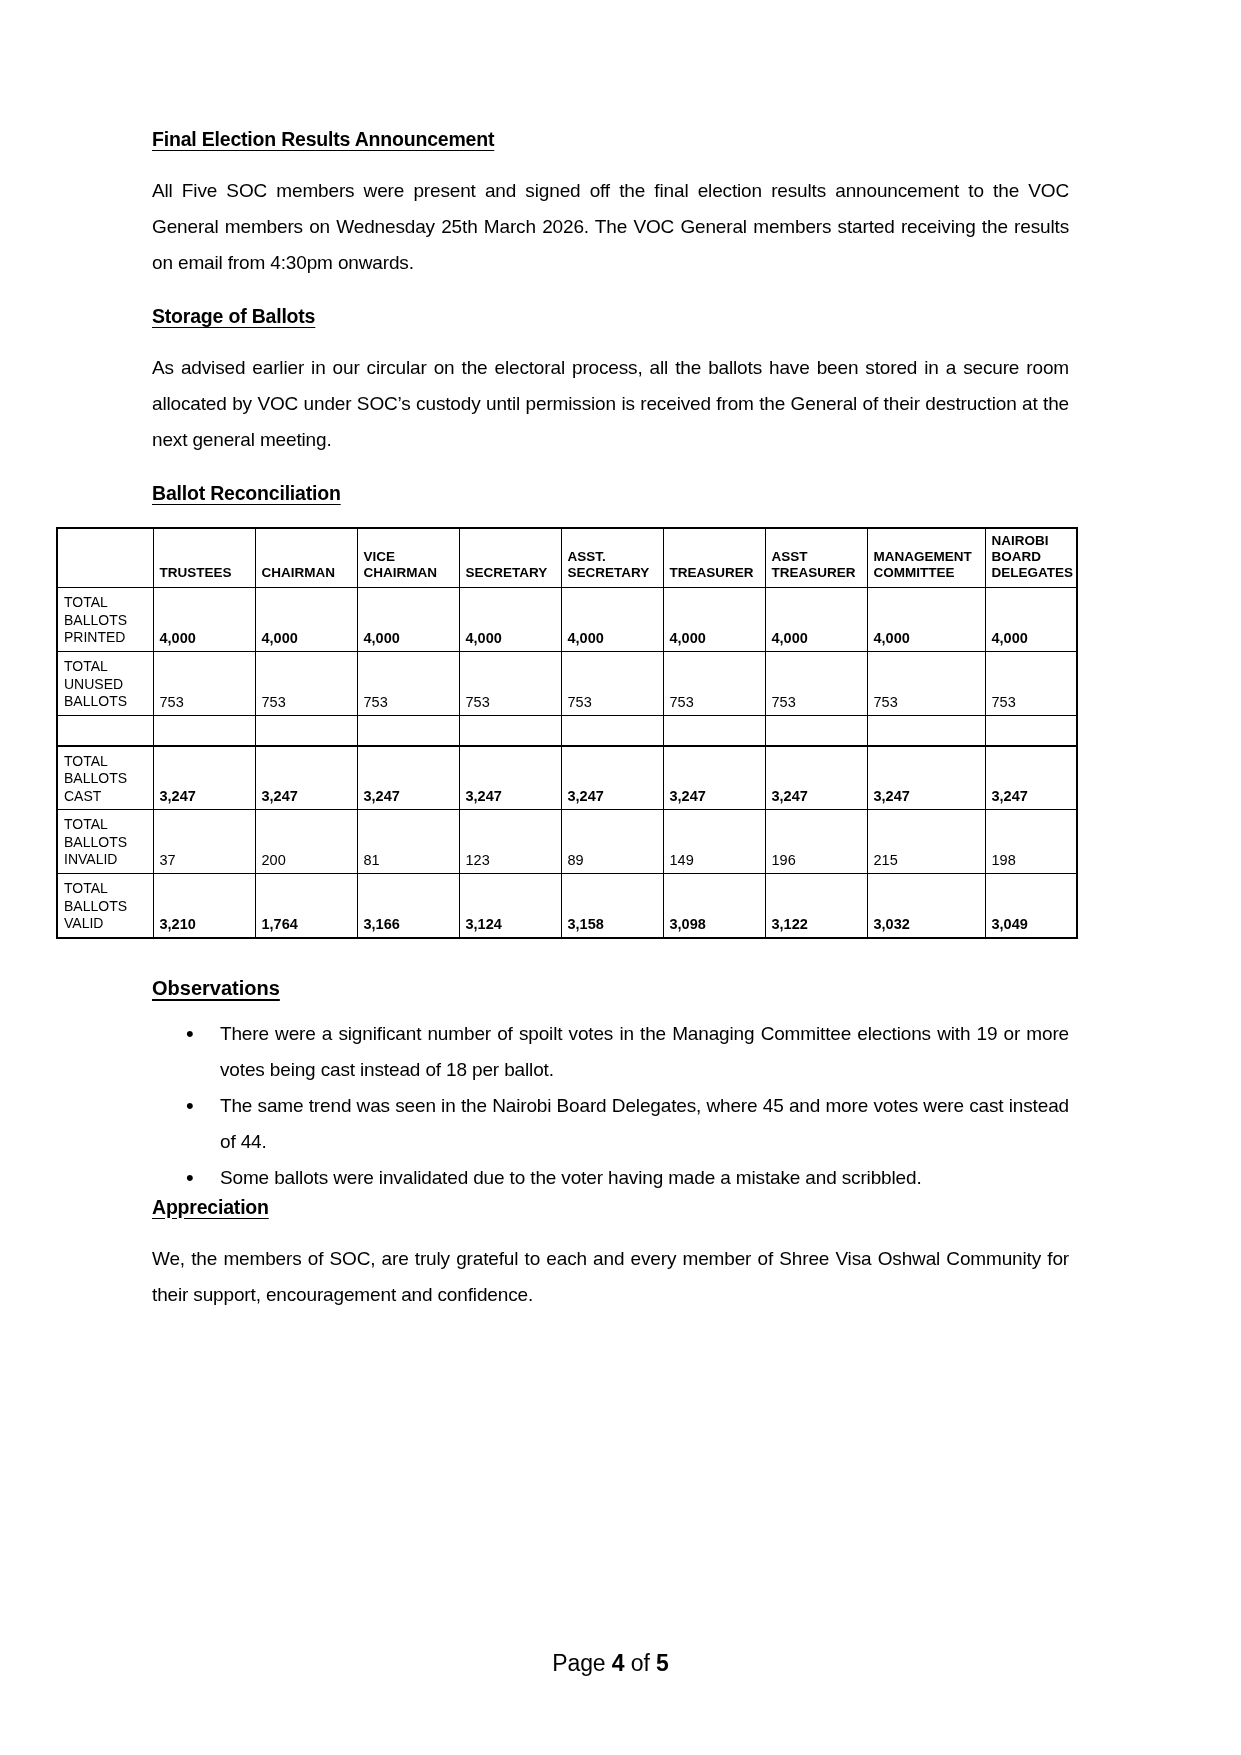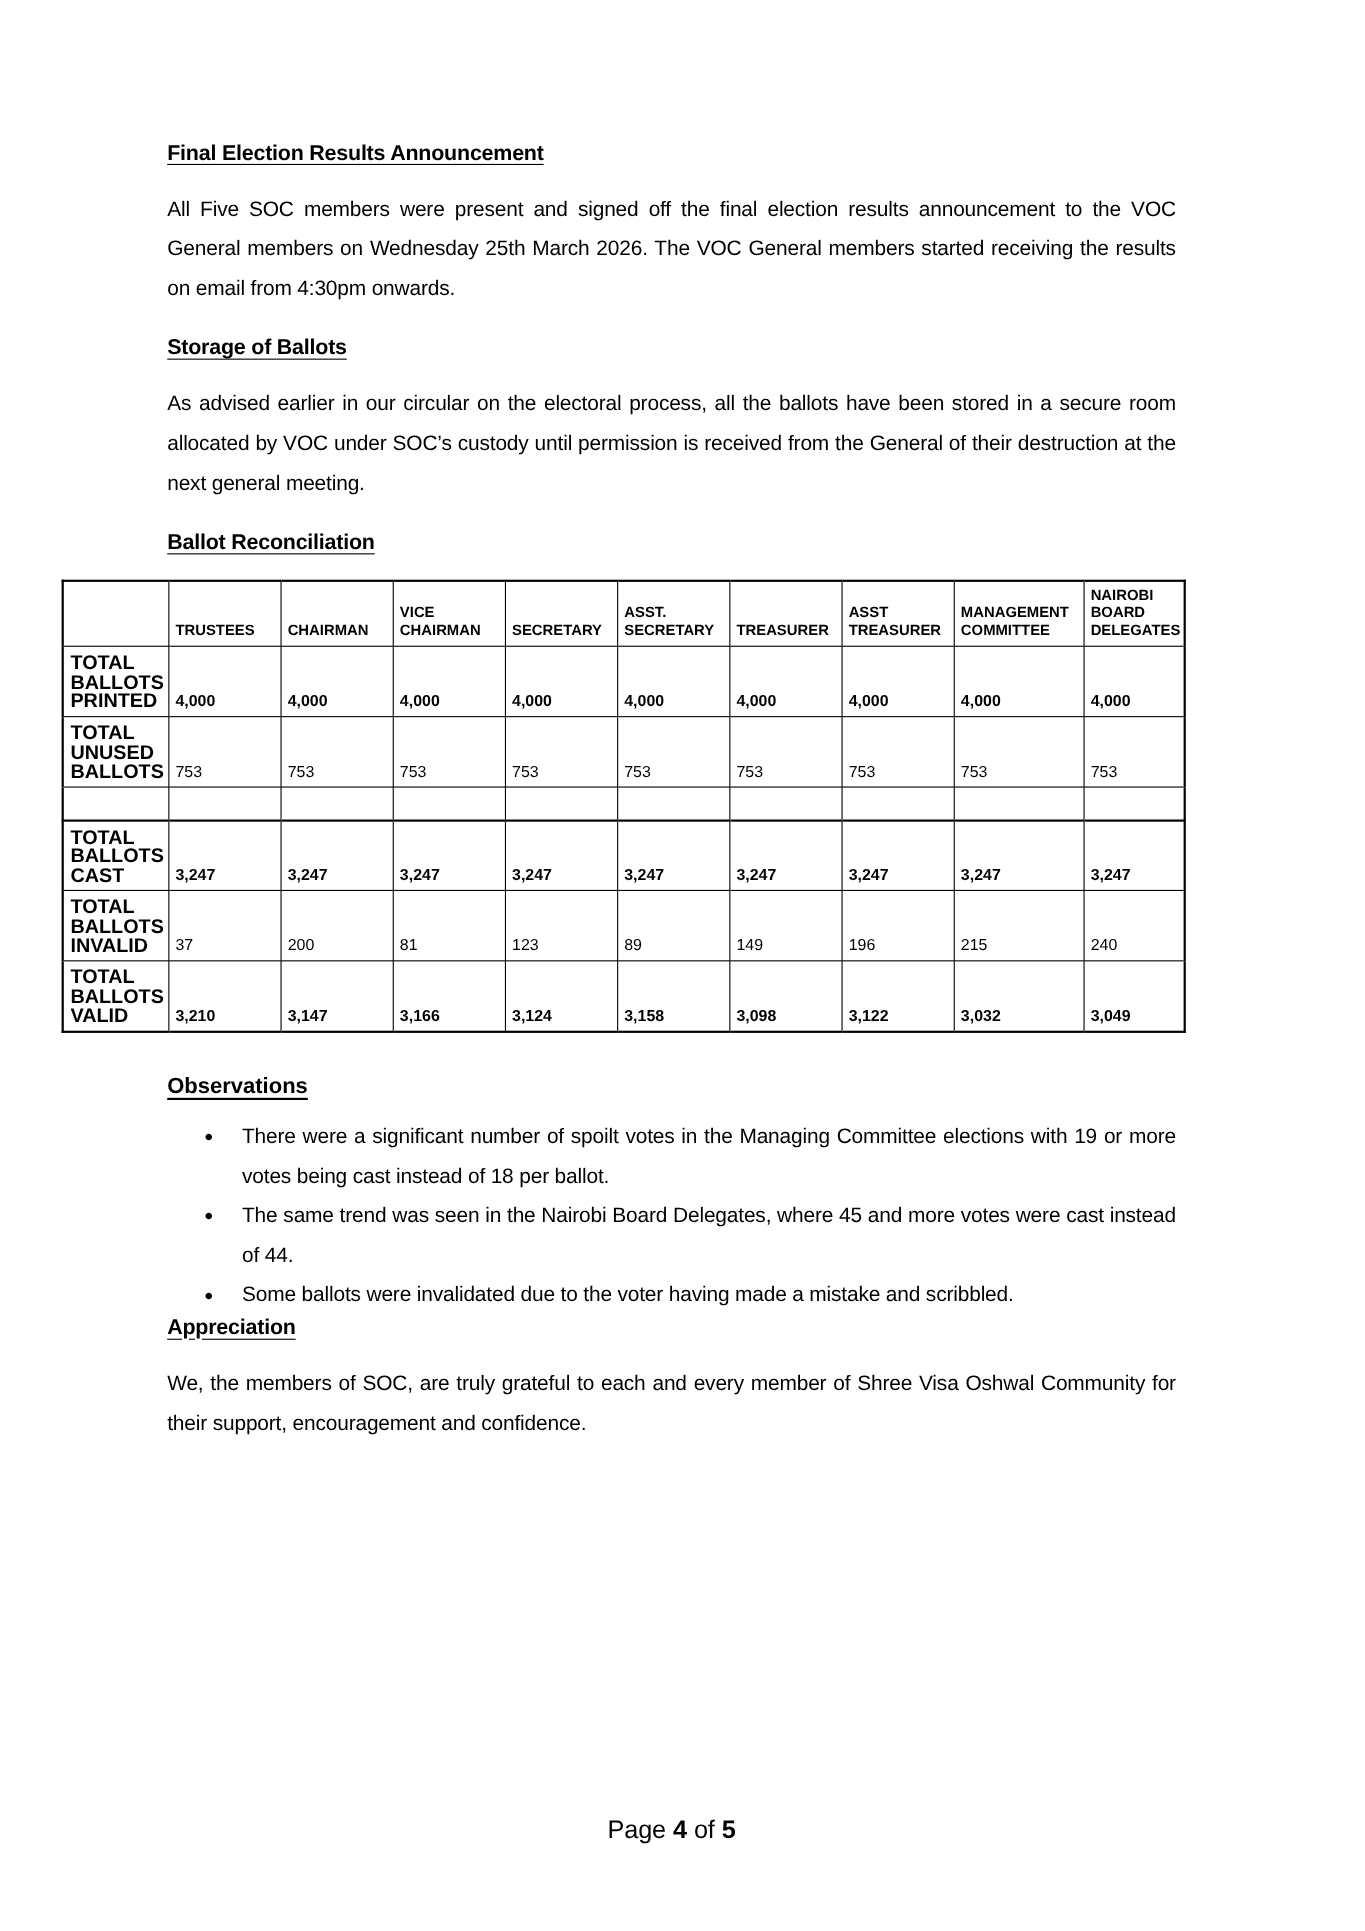--- a/index.html
+++ b/index.html
@@ -53,22 +53,22 @@
   table.recon td {
     border: 1px solid #000;
     padding: 4px 6px;
     vertical-align: bottom;
     font-size: 14.5px;
     line-height: 17px;
     height: 64px;
     box-sizing: border-box;
   }
   table.recon td.rowlabel {
-    font-weight: 700;
-    font-size: 18px;
+    font-weight: 400;
+    font-size: 14px;
     line-height: 17.5px;
     vertical-align: top;
     padding-top: 6px;
     width: 96px;
   }
   table.recon thead td {
     font-weight: 700;
     vertical-align: bottom;
     padding-bottom: 6px;
     height: 58px;
@@ -238,27 +238,27 @@
         <tr class="row-invalid">
           <td class="rowlabel">TOTAL BALLOTS INVALID</td>
           <td class="val">37</td>
           <td class="val">200</td>
           <td class="val">81</td>
           <td class="val">123</td>
           <td class="val">89</td>
           <td class="val">149</td>
           <td class="val">196</td>
           <td class="val">215</td>
-          <td class="val">240</td>
+          <td class="val">198</td>
         </tr>
 
         <tr class="row-valid">
           <td class="rowlabel">TOTAL BALLOTS VALID</td>
           <td class="val bold">3,210</td>
-          <td class="val bold">3,147</td>
+          <td class="val bold">1,764</td>
           <td class="val bold">3,166</td>
           <td class="val bold">3,124</td>
           <td class="val bold">3,158</td>
           <td class="val bold">3,098</td>
           <td class="val bold">3,122</td>
           <td class="val bold">3,032</td>
           <td class="val bold">3,049</td>
         </tr>
 
       </tbody>

